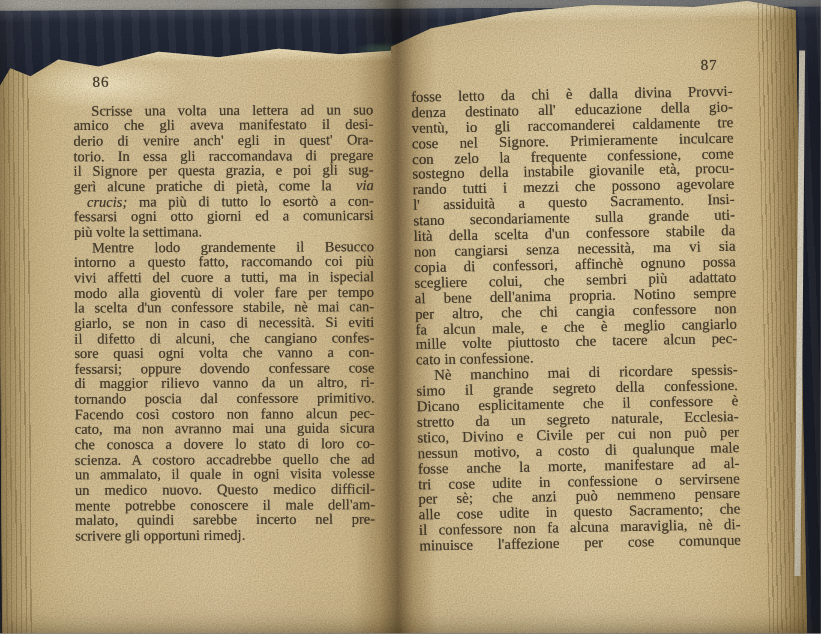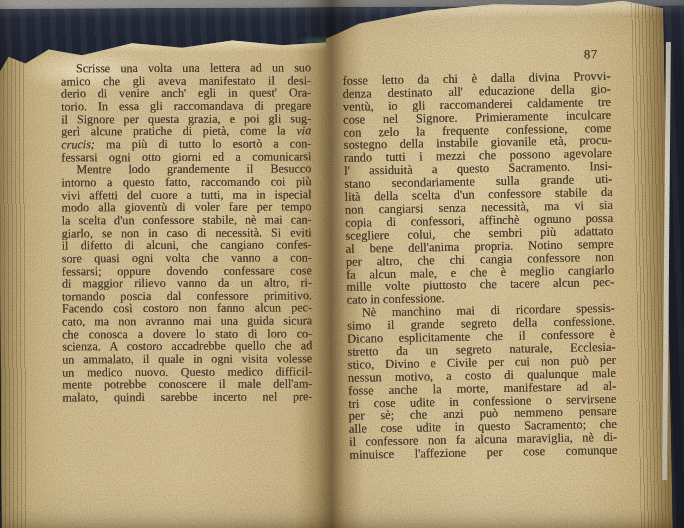--- a/index.html
+++ b/index.html
@@ -50,65 +50,68 @@
   .textcol{position:absolute;z-index:2;color:#463d2f;
     text-shadow:0 0 .6px rgba(74,62,42,.75);}
   .page-left .textcol{left:62px;top:24px;width:250px;font-size:12.1px;line-height:12.65px;transform:rotate(.1deg);}
   .page-right .textcol{left:16px;top:48px;width:268px;font-size:12.4px;line-height:12.9px;}
   .pagenum{font-size:12.6px;letter-spacing:.8px;margin-bottom:11px;}
   .page-left .pagenum{margin-left:16px;}
   .page-right .pagenum{text-align:right;margin-right:12px;margin-bottom:9px;}
   .ln{text-align:justify;text-align-last:justify;white-space:normal;}
   .ln.pend{text-align-last:left;}
   .ln.ind{text-indent:15px;}
-  .it{font-style:italic;}
+  .it{font-style:italic;margin-left:11px;}
   
   .grain{position:absolute;inset:0;z-index:5;pointer-events:none;mix-blend-mode:multiply;opacity:.55;}
   .vignette{position:absolute;inset:0;z-index:6;pointer-events:none;
     box-shadow:inset 0 0 46px rgba(40,30,12,.2), inset 0 -6px 14px rgba(30,22,8,.18);}
 </style>
 </head>
 <body>
 
 <div class="scene">
 
   <div class="cover">
     <div class="cover-glint"></div>
   </div>
 
   <div class="page page-left">
     <div class="edge-l"></div>
     <div class="textcol">
+      <div class="pagenum">86</div>
       <div class="ln ind">Scrisse una volta una lettera ad un suo</div>
       <div class="ln">amico che gli aveva manifestato il desi-</div>
       <div class="ln">derio di venire anch' egli in quest' Ora-</div>
       <div class="ln">torio. In essa gli raccomandava di pregare</div>
       <div class="ln">il Signore per questa grazia, e poi gli sug-</div>
       <div class="ln"><span>gerì alcune pratiche di pietà, come la </span><span class="it">via</span></div>
       <div class="ln"><span class="it">crucis;</span><span> ma più di tutto lo esortò a con-</span></div>
       <div class="ln">fessarsi ogni otto giorni ed a comunicarsi</div>
+      <div class="ln pend">più volte la settimana.</div>
       <div class="ln ind">Mentre lodo grandemente il Besucco</div>
       <div class="ln">intorno a questo fatto, raccomando coi più</div>
       <div class="ln">vivi affetti del cuore a tutti, ma in ispecial</div>
       <div class="ln">modo alla gioventù di voler fare per tempo</div>
       <div class="ln">la scelta d'un confessore stabile, nè mai can-</div>
       <div class="ln">giarlo, se non in caso di necessità. Si eviti</div>
       <div class="ln">il difetto di alcuni, che cangiano confes-</div>
       <div class="ln">sore quasi ogni volta che vanno a con-</div>
       <div class="ln">fessarsi; oppure dovendo confessare cose</div>
       <div class="ln">di maggior rilievo vanno da un altro, ri-</div>
       <div class="ln">tornando poscia dal confessore primitivo.</div>
       <div class="ln">Facendo così costoro non fanno alcun pec-</div>
       <div class="ln">cato, ma non avranno mai una guida sicura</div>
       <div class="ln">che conosca a dovere lo stato di loro co-</div>
       <div class="ln">scienza. A costoro accadrebbe quello che ad</div>
       <div class="ln">un ammalato, il quale in ogni visita volesse</div>
       <div class="ln">un medico nuovo. Questo medico difficil-</div>
       <div class="ln">mente potrebbe conoscere il male dell'am-</div>
       <div class="ln">malato, quindi sarebbe incerto nel pre-</div>
+      <div class="ln pend">scrivere gli opportuni rimedj.</div>
     </div>
   </div>
 
   <div class="page page-right">
     <div class="edge-r"></div>
     <div class="textcol">
       <div class="pagenum">87</div>
       <div class="ln">fosse letto da chi è dalla divina Provvi-</div>
       <div class="ln">denza destinato all' educazione della gio-</div>
       <div class="ln">ventù, io gli raccomanderei caldamente tre</div>

